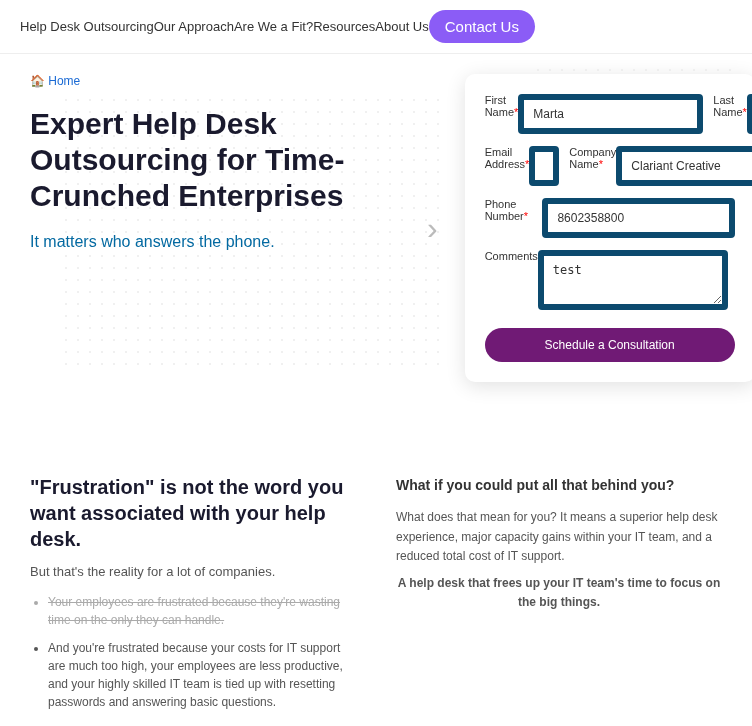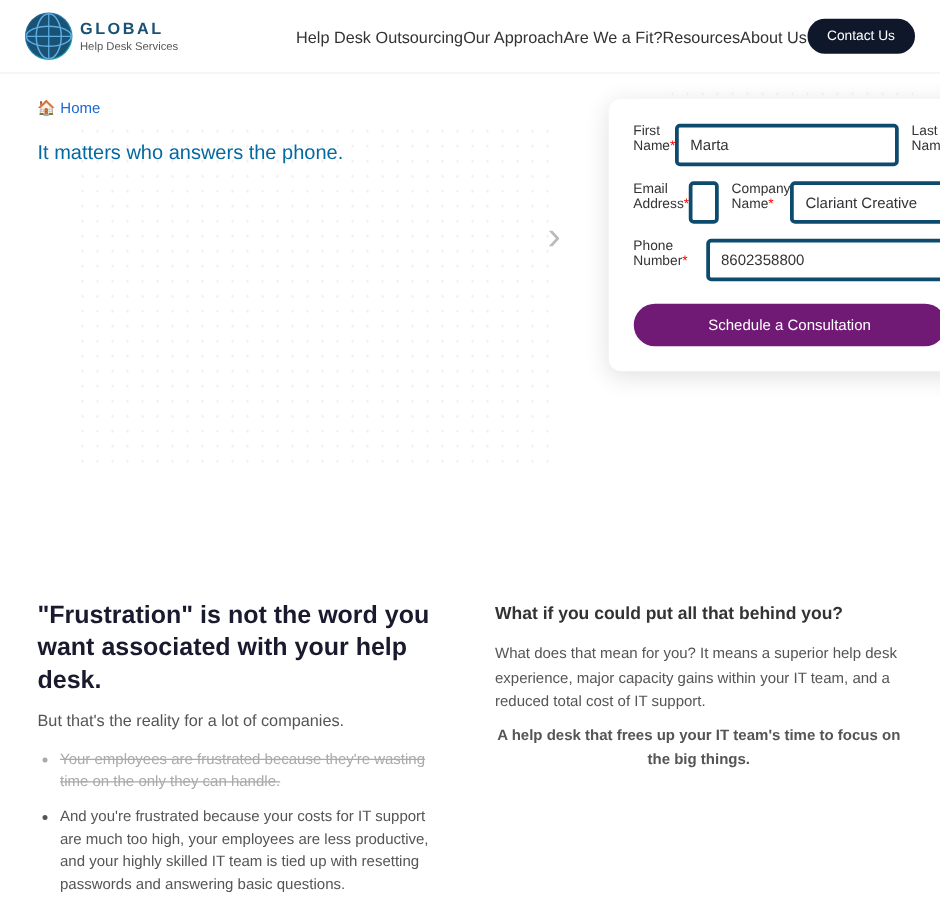--- a/index.html
+++ b/index.html
@@ -7,97 +7,81 @@
 
     
     nav { display: flex; align-items: center; padding: 10px 20px; border-bottom: 1px solid #eee; background: #fff; }
     .logo-area { display: flex; align-items: center; gap: 6px; margin-right: auto; }
     .logo-globe { width: 38px; height: 38px; border-radius: 50%; background: linear-gradient(135deg, #1a5276, #2980b9, #1abc9c); display: flex; align-items: center; justify-content: center; color: white; font-size: 10px; font-weight: bold; overflow: hidden; }
     .logo-text { font-size: 11px; line-height: 1.3; }
     .logo-text .global { font-weight: bold; font-size: 13px; letter-spacing: 2px; color: #1a5276; }
     .logo-text .sub { font-size: 9px; color: #555; }
     .nav-links { display: flex; align-items: center; }
     .nav-links a { text-decoration: none; color: #333; font-size: 13px; }
-    .contact-btn { background: #0f172a; color: white; border: none; border-radius: 20px; padding: 8px 16px; font-size: 11px; cursor: pointer; }
+    .contact-btn { background: #8b5cf6; color: white; border: none; border-radius: 20px; padding: 8px 16px; font-size: 15px; cursor: pointer; }
 
     
     .hero { position: relative; background: #fff; padding: 0; min-height: 380px; overflow: hidden; }
     .dots-pattern { position: absolute; top: 40px; left: 60px; width: 380px; height: 280px; opacity: 0.15; background-image: radial-gradient(circle, #999 1px, transparent 1px); background-size: 12px 12px; }
     .dots-pattern-right { position: absolute; top: 10px; right: 20px; width: 200px; height: 150px; opacity: 0.1; background-image: radial-gradient(circle, #999 1px, transparent 1px); background-size: 12px 12px; }
-    .hero-content { position: relative; z-index: 2; display: flex; padding: 20px 30px 30px 30px; gap: 28px; }
+    .hero-content { position: relative; z-index: 2; display: flex; padding: 20px 30px 30px 30px; gap: 17px; }
     .hero-left { flex: 0 0 380px; }
     .breadcrumb { font-size: 12px; color: #1a6ad4; margin-bottom: 18px; }
     .breadcrumb a { color: #1a6ad4; text-decoration: none; }
     .hero-title { font-size: 30px; font-weight: 800; color: #1a1a2e; line-height: 1.2; margin-bottom: 16px; }
     .hero-subtitle { font-size: 16px; color: #0369a1; line-height: 1.5; }
     .hero-arrow { position: absolute; left: 360px; top: 50%; transform: translateY(-50%); z-index: 3; font-size: 28px; color: #aaa; }
     .hero-right { flex: 1; }
 
     
     .form-card { background: #fff; border-radius: 10px; box-shadow: 0 4px 20px rgba(0,0,0,0.12); padding: 20px; max-width: 290px; margin-left: auto; }
     .form-row { display: flex; gap: 10px; margin-bottom: 12px; }
     .form-group { flex: 1; display: flex; }
     .form-group label { font-size: 11px; color: #333; margin-bottom: 4px; font-weight: 500; }
     .form-group label span.required { color: red; }
-    .form-group input, .form-group textarea { border: 3px solid #0c4a6e; border-radius: 4px; padding: 7px 9px; font-size: 12px; color: #333; outline: none; }
+    .form-group input, .form-group textarea { border: 6px solid #0c4a6e; border-radius: 4px; padding: 7px 9px; font-size: 12px; color: #333; outline: none; }
     .form-group textarea { resize: vertical; min-height: 60px; }
     .form-full { margin-bottom: 12px; }
     .schedule-btn { background: #701a75; color: white; border: none; border-radius: 20px; padding: 10px 0; width: 100%; font-size: 12px; font-weight: 400; cursor: pointer; margin-top: 6px; }
 
     
     .section2 { display: flex; padding: 40px 30px; gap: 40px; background: #fff; }
     .section2-left { flex: 1; }
     .section2-right { flex: 1; }
     .section2-left h2 { font-size: 20px; font-weight: 800; color: #1a1a2e; line-height: 1.3; margin-bottom: 12px; }
     .section2-left .intro-text { font-size: 13px; color: #555; margin-bottom: 14px; }
     .section2-left ul { list-style: disc; padding-left: 18px; }
     .section2-left ul li { font-size: 12px; color: #555; margin-bottom: 10px; line-height: 1.5; }
     .section2-left ul li.strikethrough { text-decoration: line-through; color: #aaa; }
     .section2-right .tagline { font-size: 14px; font-weight: 600; color: #333; margin-bottom: 12px; }
     .section2-right p { font-size: 12px; color: #555; line-height: 1.6; margin-bottom: 10px; }
   </style>
 </head>
 <body>
 
 <nav>
-  <div class="logo-area">
-    <div class="logo-globe">
-      <svg viewBox="0 0 38 38" width="38" height="38">
-        <circle cx="19" cy="19" r="18" fill="#1a5276"></circle>
-        <ellipse cx="19" cy="19" rx="10" ry="18" fill="none" stroke="#5dade2" stroke-width="1.2"></ellipse>
-        <ellipse cx="19" cy="19" rx="18" ry="8" fill="none" stroke="#5dade2" stroke-width="1.2"></ellipse>
-        <line x1="1" y1="19" x2="37" y2="19" stroke="#5dade2" stroke-width="1"></line>
-        <line x1="19" y1="1" x2="19" y2="37" stroke="#5dade2" stroke-width="1"></line>
-      </svg>
-    </div>
-    <div class="logo-text">
-      <div class="global">GLOBAL</div>
-      <div class="sub">
-        <span>Help Desk</span> <span>Services</span>
-      </div>
-    </div>
-  </div>
   <div class="nav-links">
     <a href="#">Help Desk Outsourcing</a>
     <a href="#">Our Approach</a>
     <a href="#">Are We a Fit?</a>
     <a href="#">Resources</a>
     <a href="#">About Us</a>
     <button class="contact-btn">Contact Us</button>
   </div>
 </nav>
 
 <div class="hero">
   <div class="dots-pattern"></div>
   <div class="dots-pattern-right"></div>
   <div class="hero-content">
     <div class="hero-left">
       <div class="breadcrumb">
         🏠 <a href="#">Home</a>
       </div>
+      <h1 class="hero-title">Expert Help Desk Outsourcing for Time-Crunched Enterprises</h1>
       <p class="hero-subtitle">It matters who answers the phone.</p>
     </div>
     <div style="position:relative; display:flex; align-items:center;">
       <span class="hero-arrow" style="position:relative; left:0; top:0; transform:none; font-size:32px; color:#bbb; margin-right:10px;">›</span>
     </div>
     <div class="hero-right">
       <div class="form-card">
         <div class="form-row">
           <div class="form-group">
             <label><span>First Name</span><span class="required">*</span></label>
@@ -117,20 +101,26 @@
             <label><span>Company Name</span><span class="required">*</span></label>
             <input type="text" value="Clariant Creative" style="">
           </div>
         </div>
         <div class="form-full">
           <div class="form-group" style="width:100%">
             <label><span>Phone Number</span><span class="required">*</span></label>
             <input type="tel" value="8602358800" style="width: 100%;">
           </div>
         </div>
+        <div class="form-full">
+          <div class="form-group" style="width:100%">
+            <label>Comments</label>
+            <textarea style="">test</textarea>
+          </div>
+        </div>
         <button class="schedule-btn">Schedule a Consultation</button>
       </div>
     </div>
   </div>
 </div>
 
 <div class="section2">
   <div class="section2-left">
     <h2>"Frustration" is not the word you want associated with your help desk.</h2>
     <p class="intro-text">But that's the reality for a lot of companies.</p>

